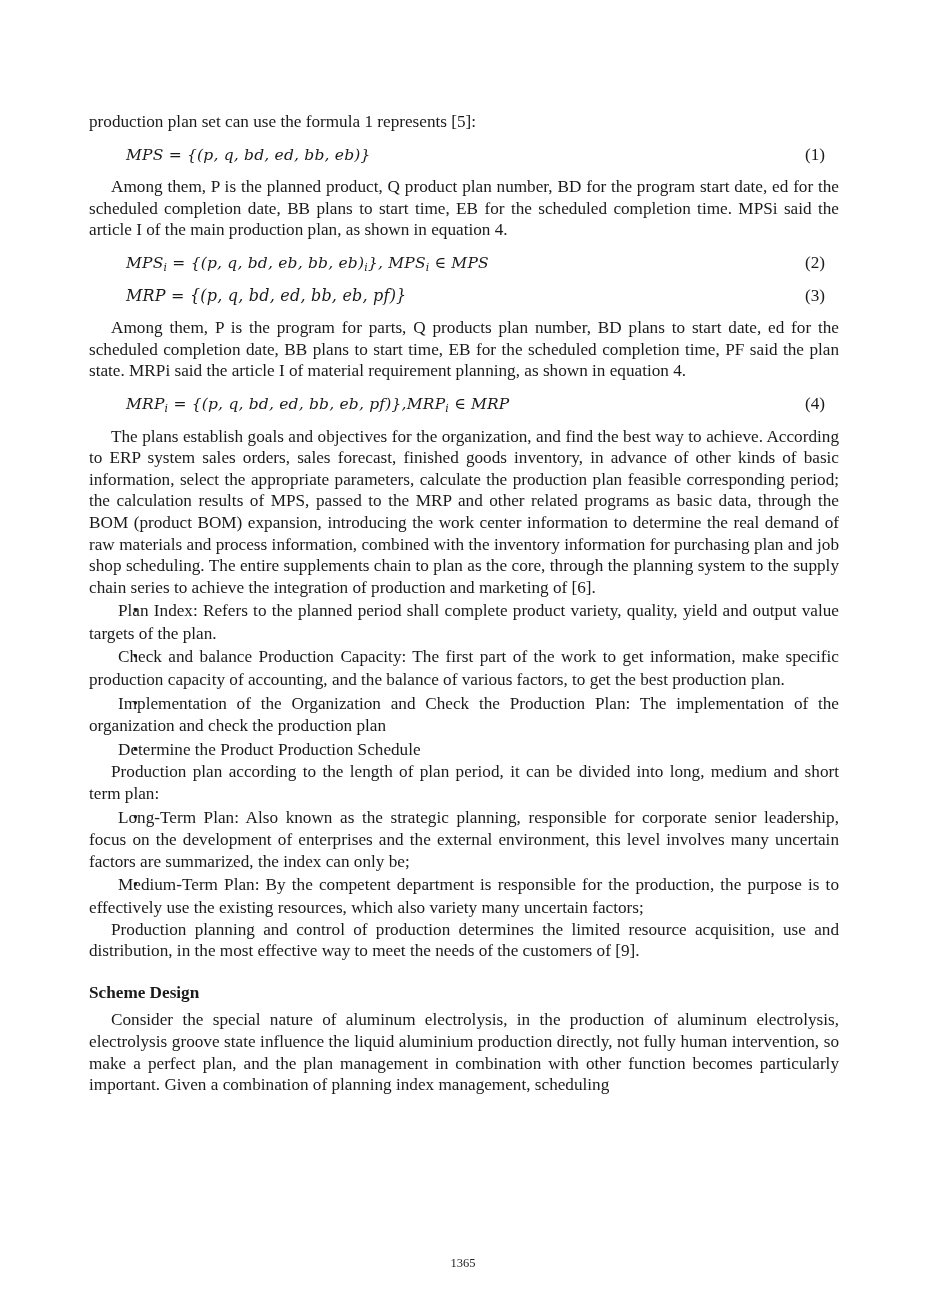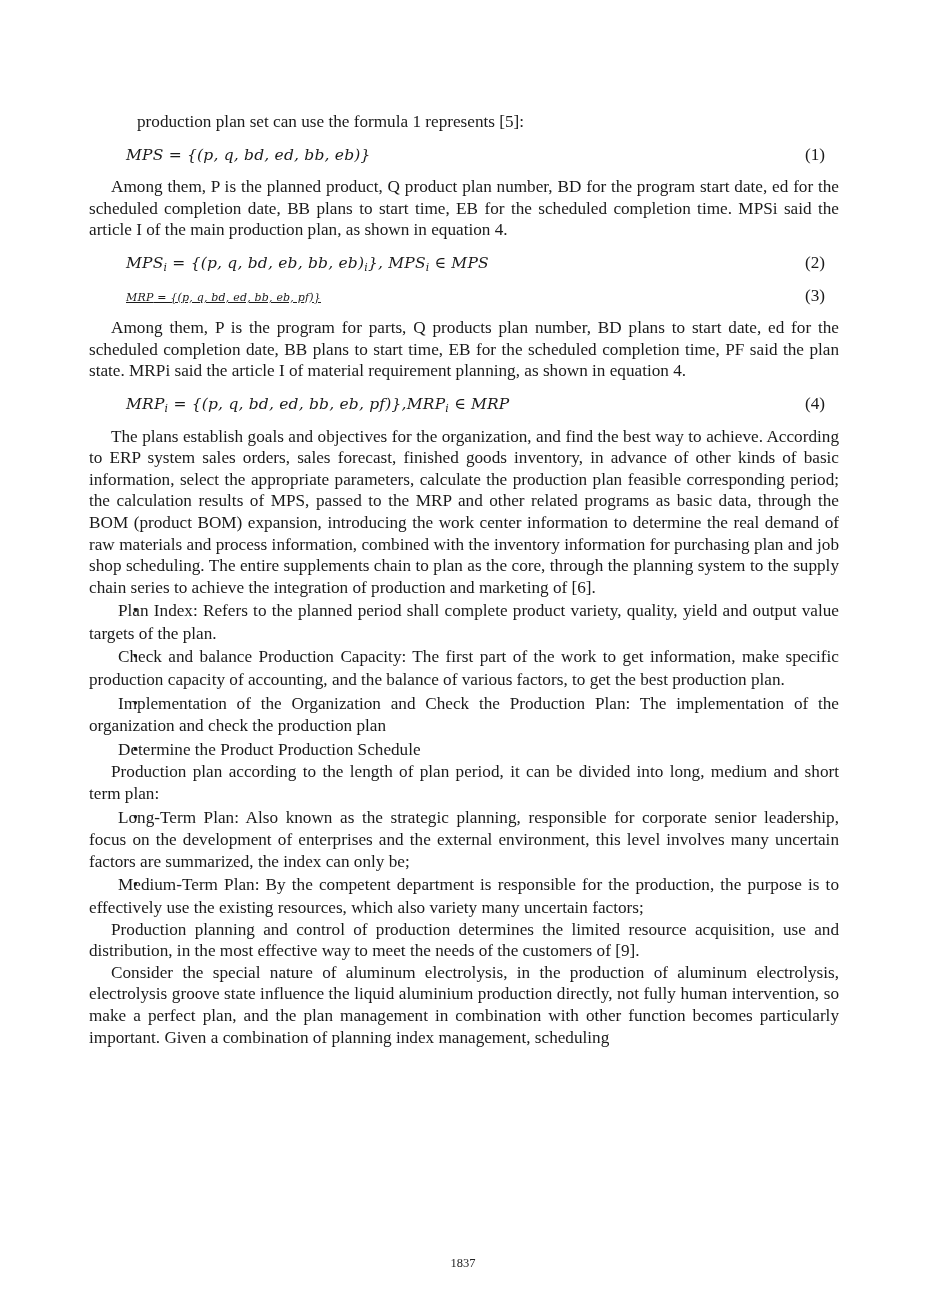--- a/index.html
+++ b/index.html
@@ -3,24 +3,24 @@
 <meta charset="utf-8">
 <style>
   html, body { margin: 0; padding: 0; background: #ffffff; }
   body { width: 926px; height: 1309px; position: relative; overflow: hidden; }
   .page {
     position: absolute; left: 89px; top: 111px; width: 750px;
     font-family: "Liberation Serif", serif; font-size: 17.2px; line-height: 21.6px;
     color: #1a1a1a;
   }
   .p { margin: 0; text-align: justify; text-indent: 22px; }
-  .p.noindent { text-indent: 0; margin-left: 48px; }
+  .p.noindent { text-indent: 0; }
   .eq { position: relative; margin: 11px; padding-left: 26px; height: 21.6px; white-space: nowrap; }
   .eq .math { font-family: "DejaVu Serif", serif; font-style: italic; font-size: 15.5px; letter-spacing: 0.2px; }
-  .eq .math.small { font-size: 11px; text-decoration: underline; }
+  .eq .math.small { font-size: 16px; }
   .eq .num { position: absolute; right: 3px; top: 0; font-style: normal; }
   .bullet { margin: 2px 0 0 0; text-align: justify; text-indent: 22px; }
   .bullet .dot { display: inline-block; width: 0.5em; font-size: 14px; position: relative; top: -1px; }
   .heading {
     margin: 20px 0 6px 0; font-weight: bold; text-indent: 0;
     font-family: "Liberation Serif", serif; font-size: 17.2px;
   }
   .footer {
     position: absolute; left: 0; width: 926px; top: 1256px; text-align: center;
     font-family: "Liberation Serif", serif; font-size: 12.5px; color: #222;
@@ -67,17 +67,18 @@
   <p class="bullet"><span class="dot">•</span><span>Implementation of the Organization and Check the Production Plan: The implementation of the organization and check the production plan</span></p>
   <p class="bullet"><span class="dot">•</span><span>Determine the Product Production Schedule</span></p>
 
   <p class="p">Production plan according to the length of plan period, it can be divided into long, medium and short term plan:</p>
 
   <p class="bullet"><span class="dot">•</span><span>Long-Term Plan: Also known as the strategic planning, responsible for corporate senior leadership, focus on the development of enterprises and the external environment, this level involves many uncertain factors are summarized, the index can only be;</span></p>
   <p class="bullet"><span class="dot">•</span><span>Medium-Term Plan: By the competent department is responsible for the production, the purpose is to effectively use the existing resources, which also variety many uncertain factors;</span></p>
 
   <p class="p">Production planning and control of production determines the limited resource acquisition, use and distribution, in the most effective way to meet the needs of the customers of [9].</p>
 
+  <h2 class="heading">Scheme Design</h2>
 
   <p class="p">Consider the special nature of aluminum electrolysis, in the production of aluminum electrolysis, electrolysis groove state influence the liquid aluminium production directly, not fully human intervention, so make a perfect plan, and the plan management in combination with other function becomes particularly important. Given a combination of planning index management, scheduling</p>
 </div>
 
-<div class="footer">1837</div>
+<div class="footer">1365</div>
 
 </body></html>

